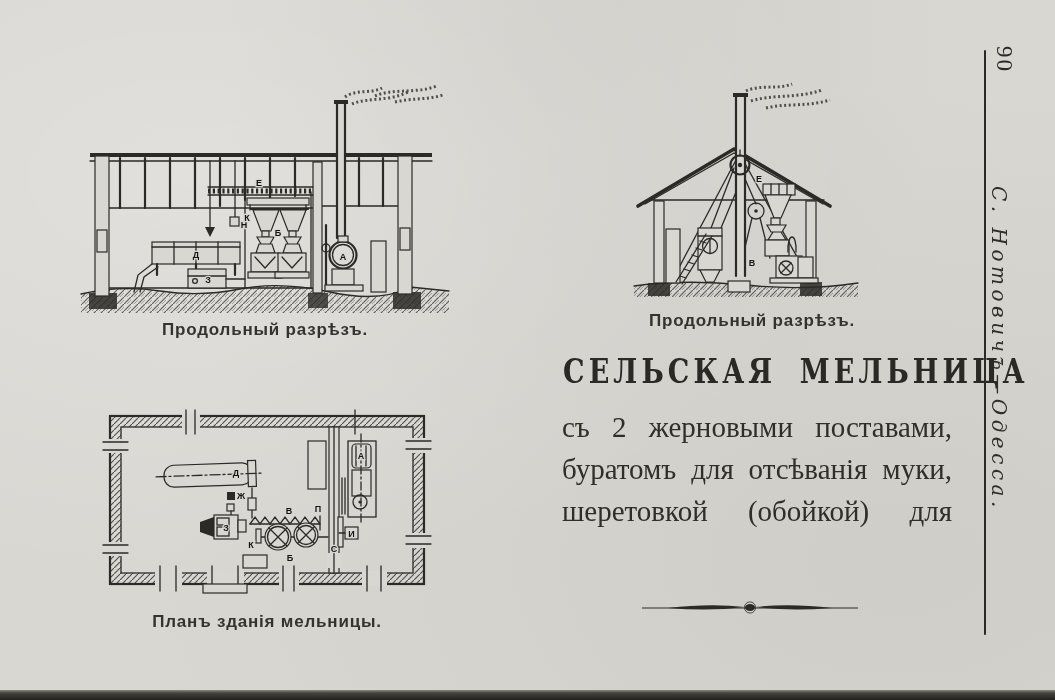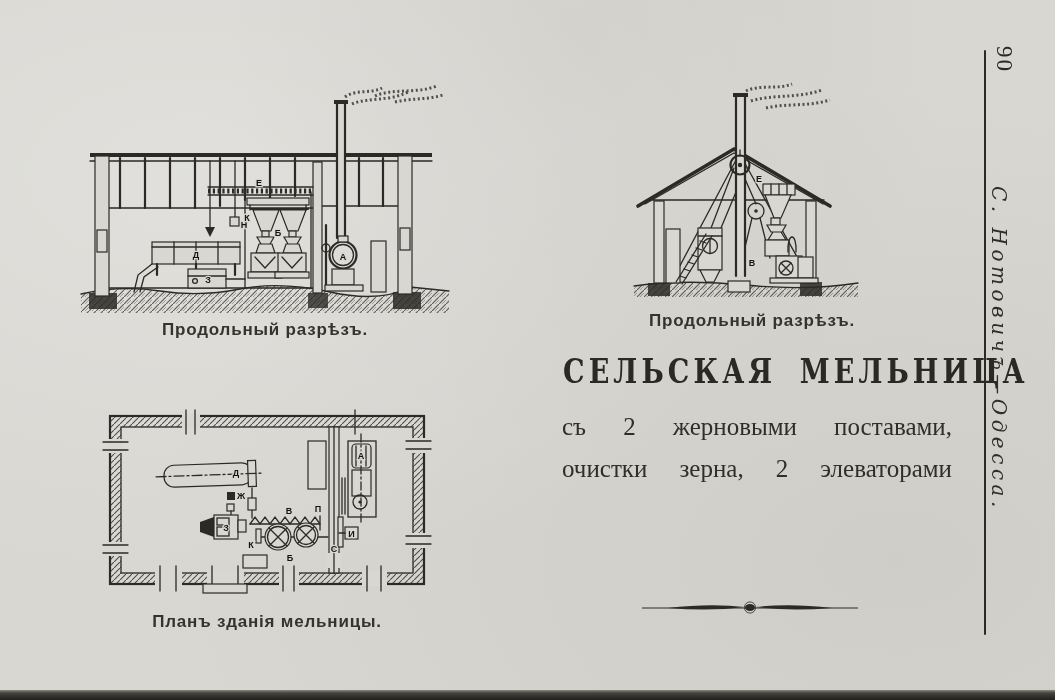--- a/index.html
+++ b/index.html
@@ -27,21 +27,21 @@
   .caption{
     font-family:"Liberation Sans", sans-serif; font-weight:700; font-size:17px;
     letter-spacing:.8px; color:#35332e; text-align:center;
   }
   .ad-title{
     font-family:"DejaVu Serif", serif; font-size:33px; font-weight:700;
     letter-spacing:5px; word-spacing:12px; color:#2a2925; white-space:nowrap;
     transform:scaleX(.82); transform-origin:left center;
   }
   .ad-line{
-    font-family:"Liberation Serif", serif; font-size:25px; color:#2f2e29;
+    font-family:"Liberation Serif", serif; font-size:29px; color:#2f2e29;
     height:42px; line-height:42px; text-align:justify; text-align-last:justify;
   }
   .ad-line.center{text-align-last:center;}
   .margin-rule{width:2px; background:#2b2a27; border-radius:1px;}
   .page-number{
     writing-mode:vertical-rl; font-family:"Liberation Serif", serif;
     font-size:23px; color:#2a2925; letter-spacing:2px;
   }
   .margin-label{
     writing-mode:vertical-rl; font-family:"DejaVu Serif", serif; font-style:italic;
@@ -358,21 +358,22 @@
     <text class="lbl" x="216" y="106">П</text>
     <text class="lbl" x="249.5" y="131">И</text>
     <text class="lbl" x="259" y="53">А</text>
     <text class="lbl" x="232" y="146">С</text>
   </svg>
   <div class="abs caption" style="left:102px;top:612px;width:330px">Планъ зданія мельницы.</div>
 
   <div class="abs ad-title" style="left:563px;top:352px">СЕЛЬСКАЯ МЕЛЬНИЦА</div>
   <div class="abs" style="left:562px;top:406px;width:390px">
     <div class="ad-line">съ 2 жерновыми поставами,</div>
-    <div class="ad-line">очистки зерна, 2 элеваторами</div>
+    <div class="ad-line">буратомъ для отсѣванія муки,</div>
+    <div class="ad-line">шеретовкой (обойкой) для</div>
   </div>
 
   <svg class="abs" style="left:640px;top:600px" width="220" height="16" viewBox="0 0 220 16">
     <path d="M2,8 L218,8" stroke="#2b2a27" stroke-width="1.1"></path>
     <path class="f" d="M28,8 Q70,3 105,7 Q70,11.5 28,8 Z"></path>
     <path class="f" d="M192,8 Q150,3 115,7 Q150,11.5 192,8 Z"></path>
     <ellipse class="f" cx="110" cy="7.5" rx="5" ry="3.4"></ellipse>
     <circle fill="none" stroke="#2b2a27" stroke-width=".8" cx="110" cy="7.5" r="5.6"></circle>
   </svg>
 

